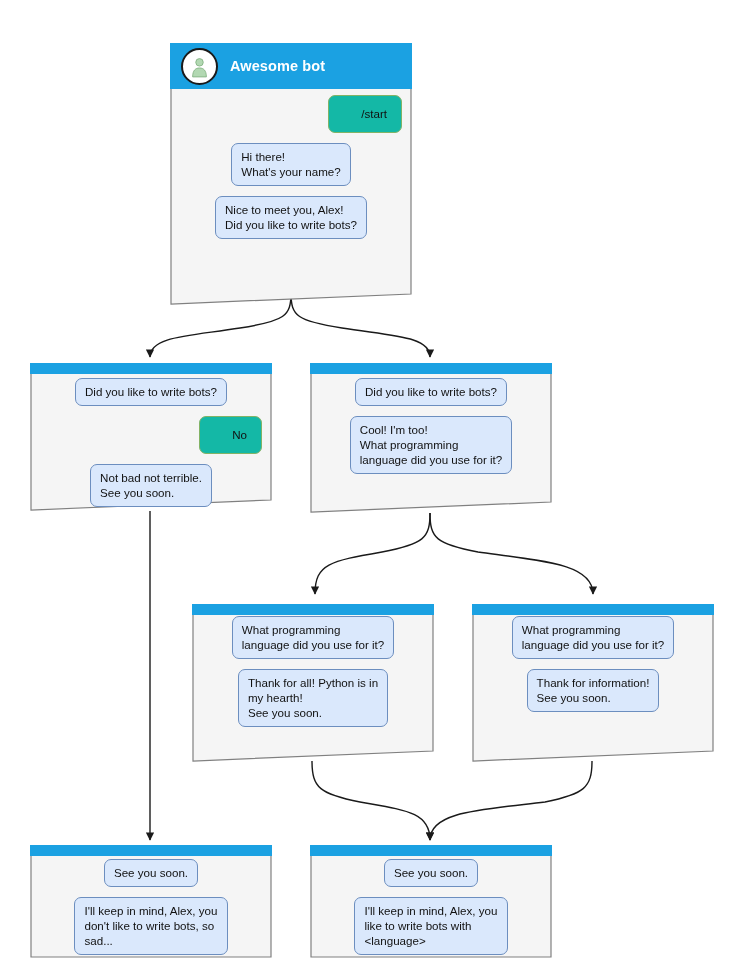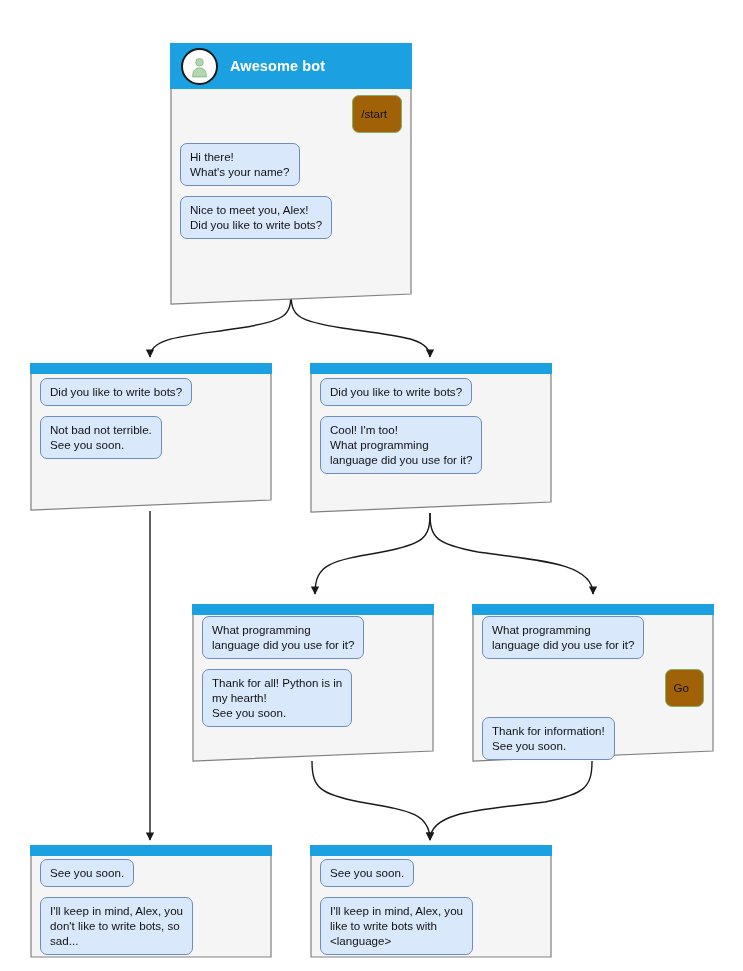--- a/index.html
+++ b/index.html
@@ -95,42 +95,42 @@
     position: absolute;
     left: 0;
     width: 100%;
     box-sizing: border-box;
     padding: 0 10px;
   }
   .msg-row {
     display: flex;
     margin-bottom: 10px;
   }
-  .msg-row.bot { justify-content: flex-start; }
+  .msg-row.bot { justify-content: center; }
   .msg-row.user { justify-content: flex-end; }
 
   .bubble {
     box-sizing: border-box;
     border-radius: 7px;
     border: 1px solid;
     font-size: 11.6px;
     line-height: 1.30;
     color: #111111;
     white-space: pre-line;
     padding: 5px 9px 6px 9px;
     max-width: 78%;
   }
   .bubble.bot {
     background: #dae8fc;
     border-color: #6c8ebf;
   }
   .bubble.user {
-    background: #a16207;
+    background: #14b8a6;
     border-color: #82b366;
-    padding: 10px 14px 11px 8px;
+    padding: 10px 14px 11px 32px;
     text-align: left;
   }
 </style>
 </head>
 <body>
 
 <div id="canvas">
 
   <svg id="edges" viewBox="0 0 743 971" width="743" height="971">
     <defs>
@@ -187,20 +187,23 @@
   <div class="node" style="left:30px; top:347px; width:242px; height:148px;">
     <svg class="node-shape" viewBox="0 0 242 148" preserveAspectRatio="none">
       <path d="M 1,1 L 241,1 L 241,137 L 1,147 Z" fill="#f5f5f5" stroke="#808080" stroke-width="1.2"></path>
     </svg>
     <div class="node-inner">
       <div class="thin-header"></div>
       <div class="msgs" style="top:15px;">
         <div class="msg-row bot">
           <div class="bubble bot">Did you like to write bots?</div>
         </div>
+        <div class="msg-row user">
+          <div class="bubble user">No</div>
+        </div>
         <div class="msg-row bot">
           <div class="bubble bot">Not bad not terrible.
 See you soon.</div>
         </div>
       </div>
     </div>
   </div>
 
   <div class="node" style="left:310px; top:347px; width:242px; height:150px;">
     <svg class="node-shape" viewBox="0 0 242 150" preserveAspectRatio="none">
@@ -245,23 +248,20 @@
     <svg class="node-shape" viewBox="0 0 242 158" preserveAspectRatio="none">
       <path d="M 1,1 L 241,1 L 241,147 L 1,157 Z" fill="#f5f5f5" stroke="#808080" stroke-width="1.2"></path>
     </svg>
     <div class="node-inner">
       <div class="thin-header"></div>
       <div class="msgs" style="top:12px;">
         <div class="msg-row bot">
           <div class="bubble bot">What programming
 language did you use for it?</div>
         </div>
-        <div class="msg-row user">
-          <div class="bubble user">Go</div>
-        </div>
         <div class="msg-row bot">
           <div class="bubble bot">Thank for information!
 See you soon.</div>
         </div>
       </div>
     </div>
   </div>
 
   <div class="node" style="left:30px; top:829px; width:242px; height:113px;">
     <svg class="node-shape" viewBox="0 0 242 113" preserveAspectRatio="none">

